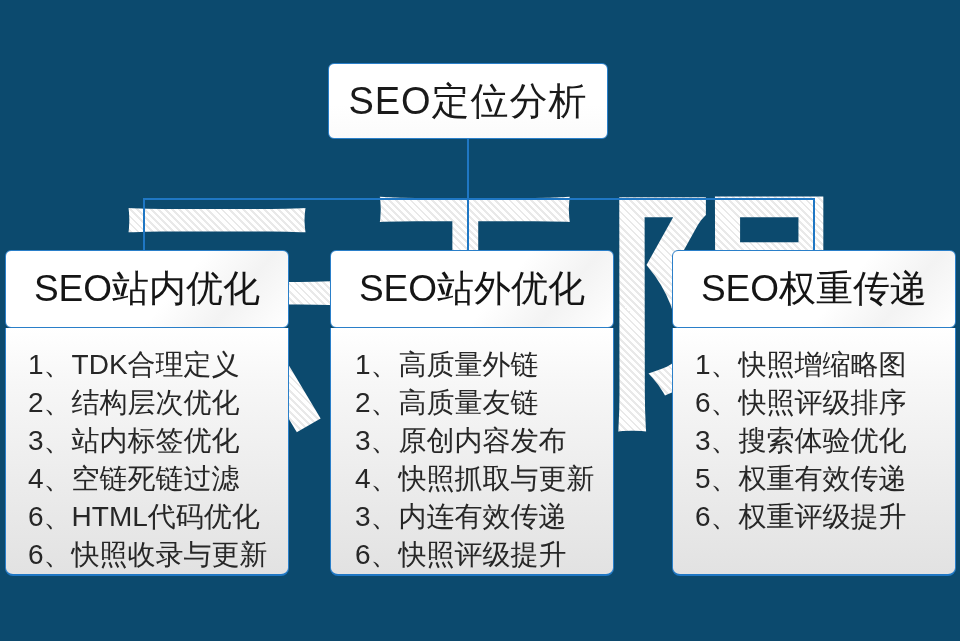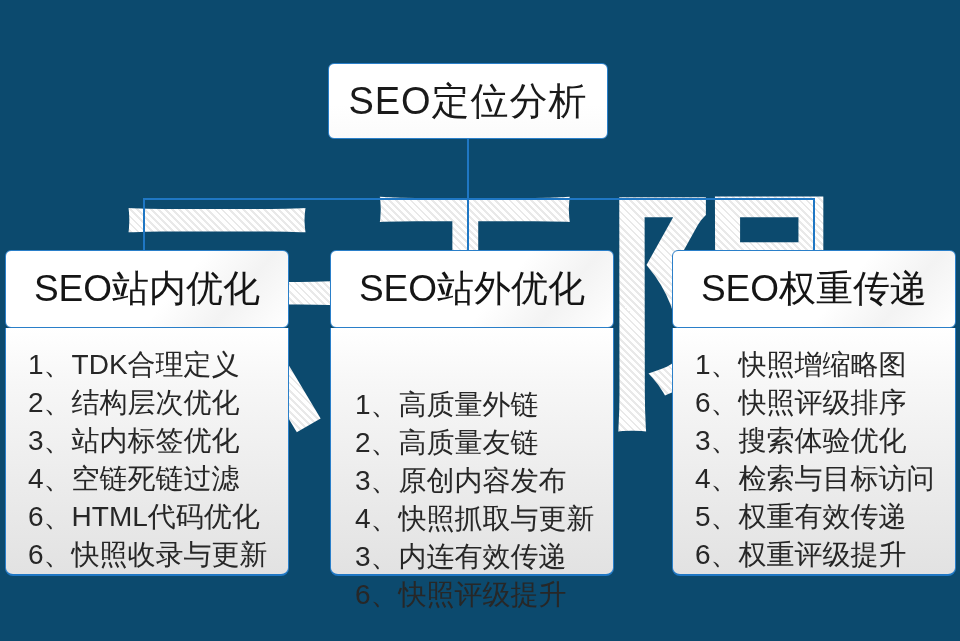--- a/index.html
+++ b/index.html
@@ -121,21 +121,21 @@
     margin: 0;
     padding: 0 0 0 26px;
   }
   .col-body li {
     font-size: 28px;
     line-height: 38px;
     color: #272727;
     white-space: nowrap;
   }
   .col-1 .col-body ol { padding-left: 22px; }
-  .col-2 .col-body ol { padding-left: 24px; margin-top: 40px; }
+  .col-2 .col-body ol { padding-left: 24px; }
   .col-3 .col-body ol { padding-left: 22px; }
 </style>
 </head>
 <body>
 
 <div id="canvas">
 
   <div class="watermark">云无限</div>
 
   <div class="conn" style="left:467px; top:139px; width:1.5px; height:60px;"></div>
@@ -182,20 +182,19 @@
 
   <div class="column col-3">
     <div class="col-head">
       <span class="htitle">SEO权重传递</span>
     </div>
     <div class="col-body">
       <ol>
         <li>1、快照增缩略图</li>
         <li>6、快照评级排序</li>
         <li>3、搜索体验优化</li>
-        <li>4、检索与目标访问</li>
         <li>5、权重有效传递</li>
         <li>6、权重评级提升</li>
       </ol>
     </div>
   </div>
 
 </div>
 
 </body></html>

